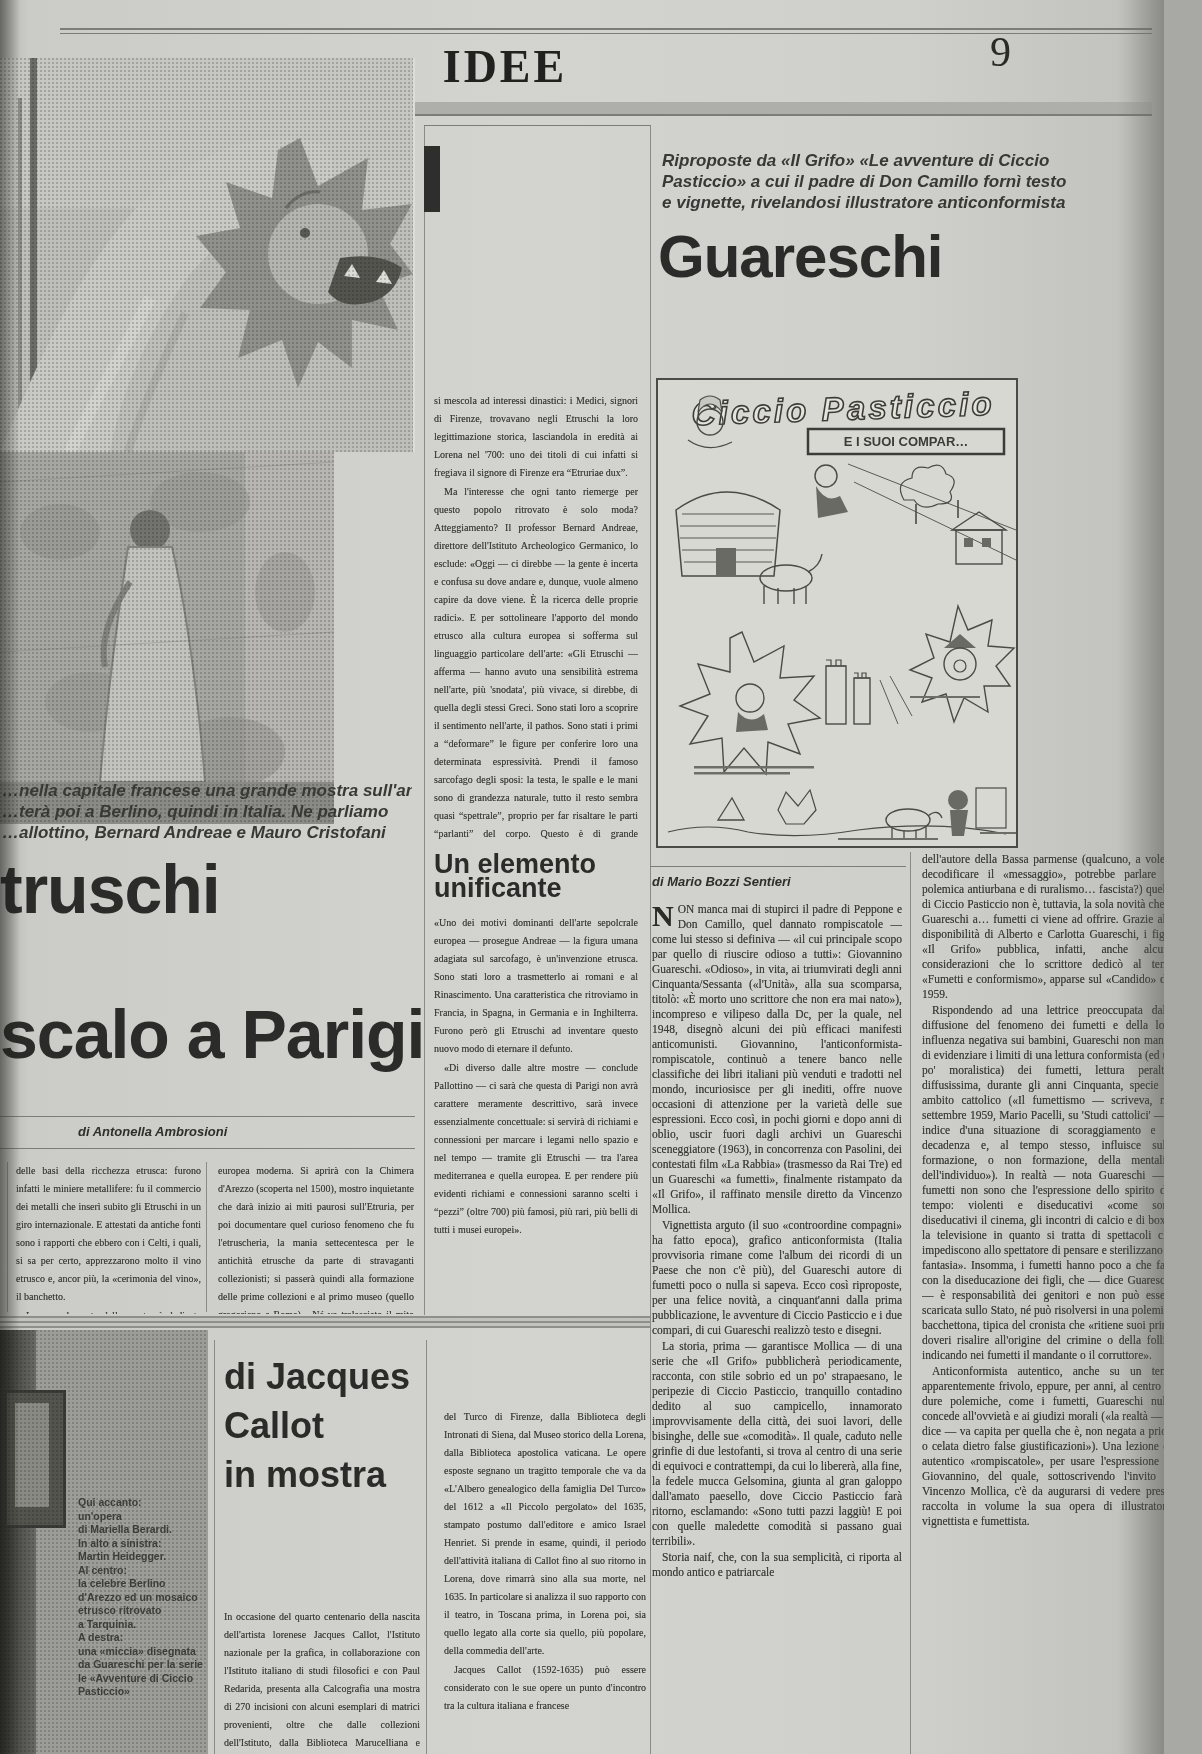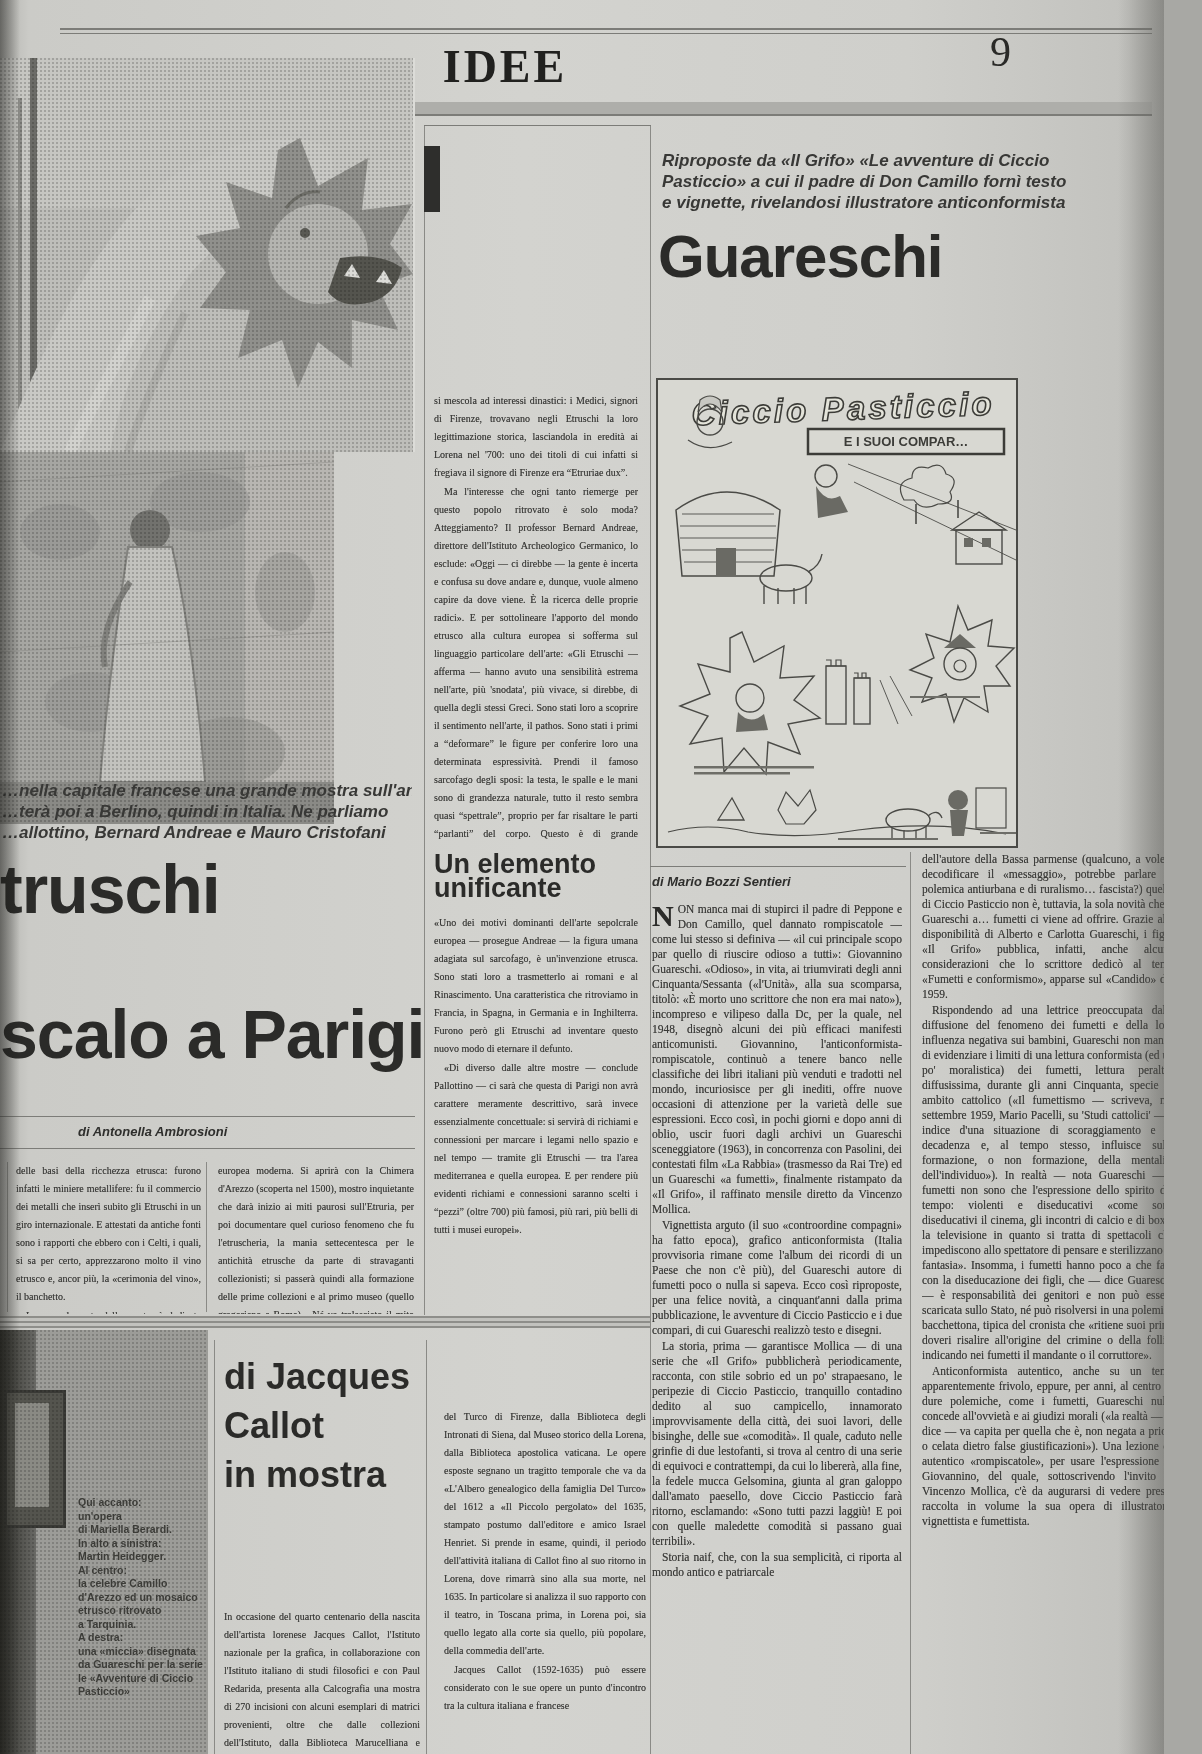--- a/index.html
+++ b/index.html
@@ -131,21 +131,21 @@
     </div>
     <div class="halftone"></div>
   </div>
   <div class="abs caption" style="left:78px;top:1496px;width:130px;">
     <div>Qui accanto:</div>
     <div>un'opera</div>
     <div>di Mariella Berardi.</div>
     <div>In alto a sinistra:</div>
     <div>Martin Heidegger.</div>
     <div>Al centro:</div>
-    <div>la celebre Camillo</div>
+    <div>la celebre Berlino</div>
     <div>d'Arezzo ed un mosaico</div>
     <div>etrusco ritrovato</div>
     <div>a Tarquinia.</div>
     <div>A destra:</div>
     <div>una «miccia» disegnata</div>
     <div>da Guareschi per la serie</div>
     <div>le «Avventure di Ciccio Pasticcio»</div>
   </div>
 
   <div class="vrule" style="left:214px;top:1340px;height:414px;width:1px;"></div>

